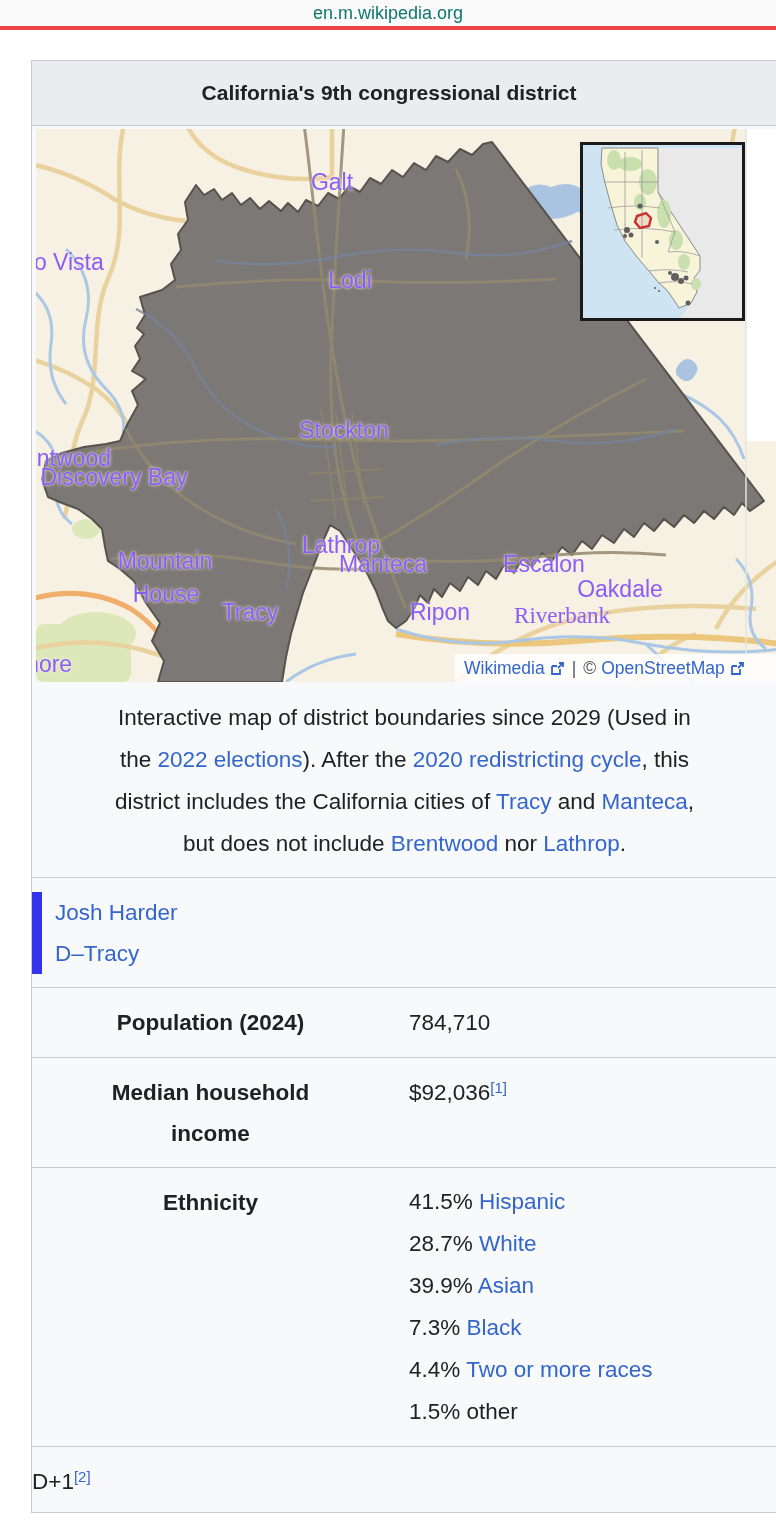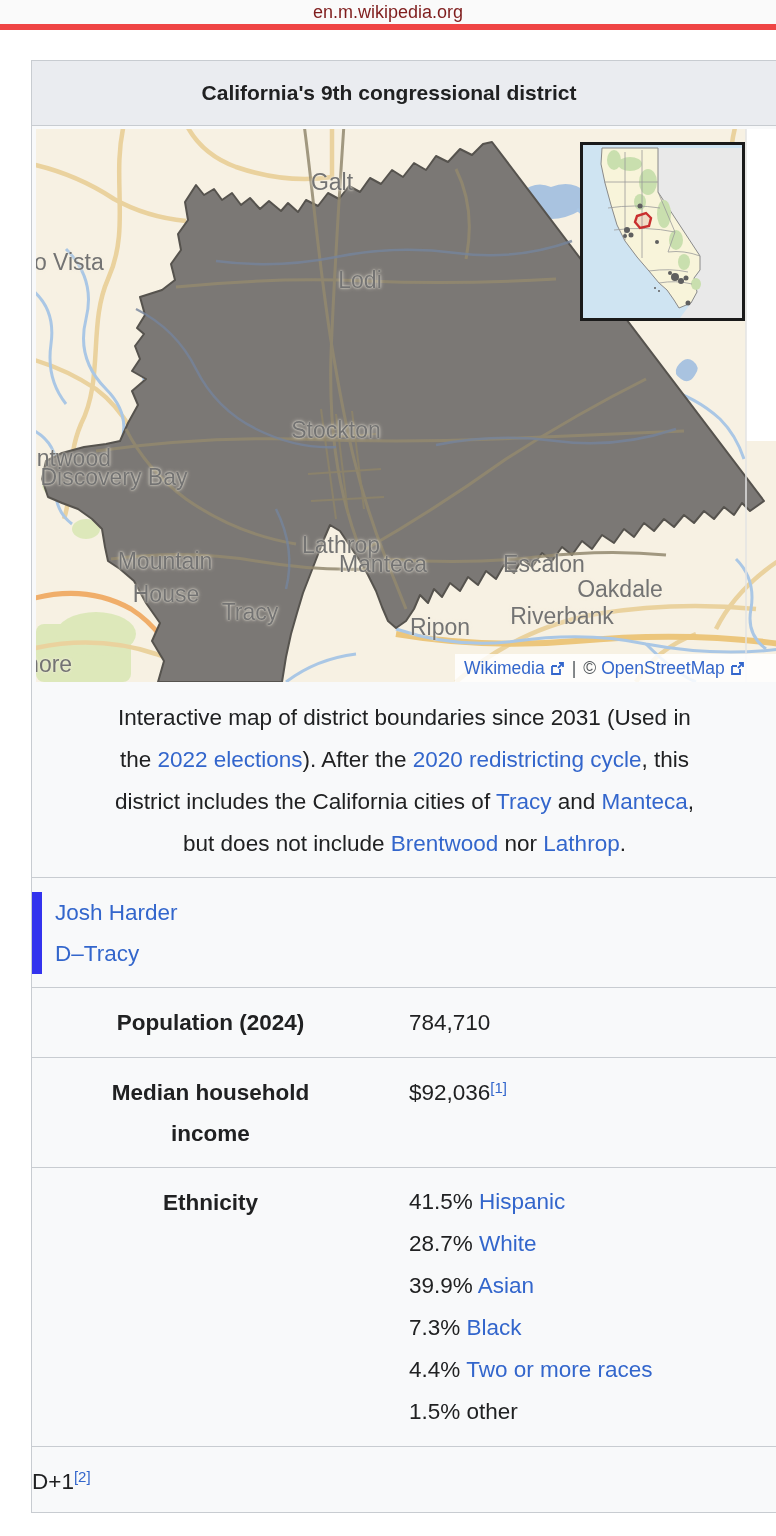--- a/index.html
+++ b/index.html
@@ -3,31 +3,31 @@
 <meta charset="utf-8">
 <style>
 :root{
   --link:#3366cc; --dem:#3333ee; --district:#7b7875; --district-edge:#56534e;
   --ink:#202122; --border:#c8ccd1; --ibg:#f8f9fa; --hbg:#eaecf0;
   --cream:#f7f1e3; --road:#ead29e; --river:#aac7e5;
 }
 *{margin:0;padding:0;box-sizing:border-box}
 html,body{width:776px;height:1536px;overflow:hidden;background:#fff;
   font-family:"Liberation Sans","DejaVu Sans",sans-serif;color:var(--ink)}
-.urlbar{height:30px;background:#fafafa;border-bottom:6px solid #ef4444;
-  display:flex;align-items:center;justify-content:center;font-size:18px;color:#7f1d1d}
+.urlbar{height:30px;background:#fafafa;border-bottom:4px solid #ef4444;
+  display:flex;align-items:center;justify-content:center;font-size:18px;color:#0f766e}
 .infobox{position:absolute;left:31px;top:60px;width:860px;background:var(--ibg);
   border:1px solid var(--border)}
 .ib-header{height:65px;background:var(--hbg);border-bottom:1px solid var(--border);
   display:flex;align-items:center}
 .ib-title{width:714px;text-align:center;font-size:21px;font-weight:700;color:var(--ink)}
 .map-outer{position:relative;margin:3px 0 0 4px;width:850px;height:553px;overflow:hidden;background:var(--cream)}
 .map-outer svg{display:block}
 .map-label{position:absolute;transform:translate(-50%,-50%);white-space:nowrap;
-  font-size:23px;color:#737373;
+  font-size:23px;color:#8b5cf6;
   text-shadow:0 0 2px rgba(247,241,227,.95),0 0 4px rgba(247,241,227,.65)}
 .attrib{position:absolute;left:419px;top:525px;height:28px;width:331px;
   background:rgba(255,255,255,.84);display:flex;align-items:center;gap:5px;
   padding-left:9px;font-size:17.5px;overflow:hidden;white-space:nowrap}
 .attrib .sep{color:#54595d;margin:0 2px}
 .attrib .copy{color:#54595d}
 a.link{color:var(--link);text-decoration:none;cursor:pointer}
 .extlink{flex:0 0 auto;width:15px;height:15px}
 .caption{width:745px;padding:15px 0 12px}
 .cap-line{font-size:22.5px;line-height:42px;text-align:center;white-space:nowrap}
@@ -179,32 +179,32 @@
             <circle cx="79" cy="149" r="1"></circle>
         </g>
         <polygon points="57,74 66,71 71,76 69,84 60,86 55,80" fill="rgba(201,47,47,0.12)" stroke="#c92f2f" stroke-width="2.4"></polygon>
         <rect x="1.5" y="1.5" width="162" height="176" fill="none" stroke="#1a1a1a" stroke-width="3"></rect>
       </g>
     </svg>
 
     <div id="map-labels">
         <span class="map-label" style="left: 296px; top: 53px;">Galt</span>
         <span class="map-label" style="left: 22px; top: 133px;">Rio Vista</span>
-        <span class="map-label" style="left: 314px; top: 151px; margin-left: 10px;">Lodi</span>
-        <span class="map-label" style="left: 300px; top: 301px;">Stockton</span>
+        <span class="map-label" style="left: 314px; top: 151px;">Lodi</span>
+        <span class="map-label" style="left: 308px; top: 301px;">Stockton</span>
         <span class="map-label" style="left: 20px; top: 329px;">Brentwood</span>
         <span class="map-label" style="left: 78px; top: 348px;">Discovery Bay</span>
         <span class="map-label" style="left: 129px; top: 432px;">Mountain</span>
         <span class="map-label" style="left: 130px; top: 465px;">House</span>
         <span class="map-label" style="left: 214px; top: 483px;">Tracy</span>
         <span class="map-label" style="left: 305px; top: 416px;">Lathrop</span>
         <span class="map-label" style="left: 347px; top: 435px;">Manteca</span>
         <span class="map-label" style="left: 489px; top: 435px; padding-left: 38px;">Escalon</span>
-        <span class="map-label" style="left: 404px; top: 498px;">Ripon</span>
-        <span class="map-label" style="left: 526px; top: 487px;">Riverbank</span>
+        <span class="map-label" style="left: 404px; top: 483px;">Ripon</span>
+        <span class="map-label" style="left: 526px; top: 487px; font-family: Liberation Serif, serif;">Riverbank</span>
         <span class="map-label" style="left: 584px; top: 460px;">Oakdale</span>
         <span class="map-label" style="left: -15px; top: 535px;">Livermore</span>
       </div>
 
     <div class="attrib">
       <a class="link">Wikimedia</a>
       <svg class="extlink" viewBox="0 0 15 15">
         <path d="M2,5 h5 M2,5 v8 h8 v-5" fill="none" stroke="#3366cc" stroke-width="1.8"></path>
         <path d="M8,7 L13,2 M9,2 h4 v4" fill="none" stroke="#3366cc" stroke-width="1.8"></path>
       </svg>
@@ -212,21 +212,21 @@
       <span class="copy">©</span>
       <a class="link">OpenStreetMap</a>
       <svg class="extlink" viewBox="0 0 15 15">
         <path d="M2,5 h5 M2,5 v8 h8 v-5" fill="none" stroke="#3366cc" stroke-width="1.8"></path>
         <path d="M8,7 L13,2 M9,2 h4 v4" fill="none" stroke="#3366cc" stroke-width="1.8"></path>
       </svg>
     </div>
   </div>
 
   <div class="caption" id="caption">
-      <div class="cap-line"><span>Interactive map of district boundaries since 2031 (Used in</span></div>
+      <div class="cap-line"><span>Interactive map of district boundaries since 2029 (Used in</span></div>
       <div class="cap-line"><span>the </span><a class="link">2022 elections</a><span>). After the </span><a class="link">2020 redistricting cycle</a><span>, this</span></div>
       <div class="cap-line"><span>district includes the California cities of </span><a class="link">Tracy</a><span> and </span><a class="link">Manteca</a><span>,</span></div>
       <div class="cap-line"><span>but does not include </span><a class="link">Brentwood</a><span> nor </span><a class="link">Lathrop</a><span>.</span></div>
     </div>
 
   <div class="row row-rep">
     <div class="val rep-val">
       <div class="dem-bar"></div>
       <div>
         <div><a class="link">Josh Harder</a></div>

